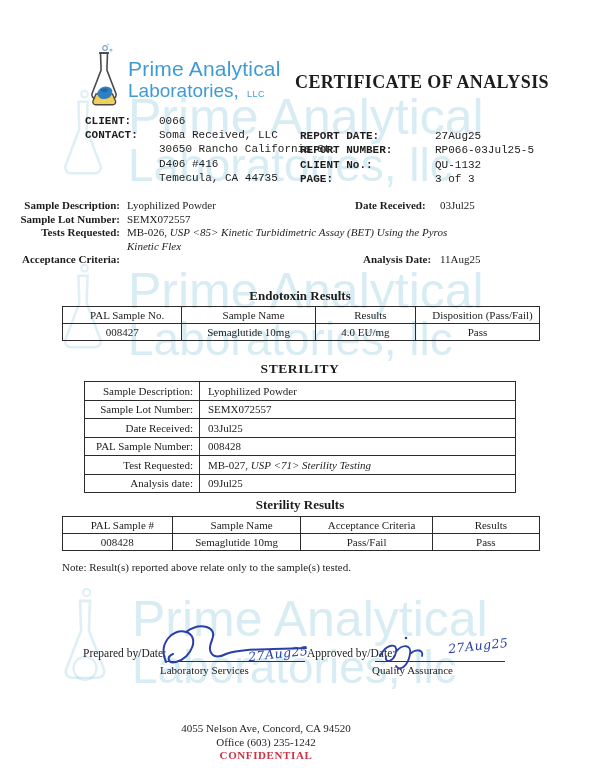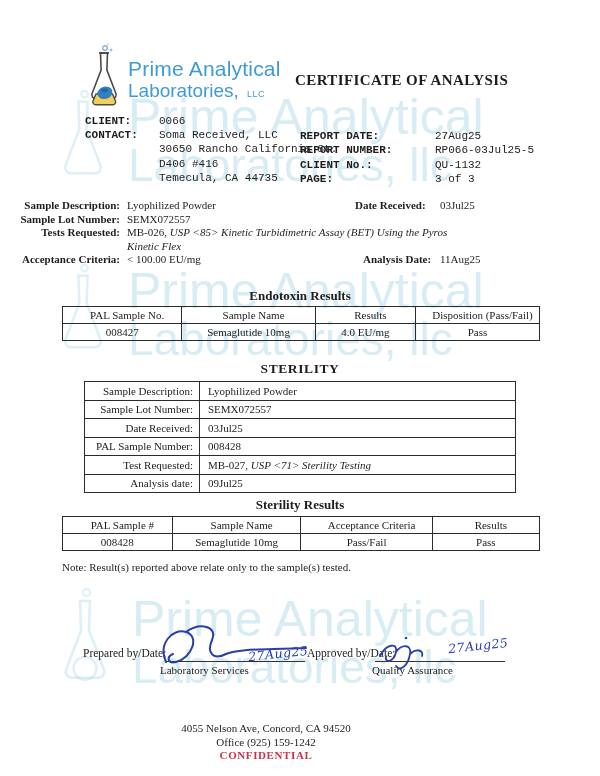--- a/index.html
+++ b/index.html
@@ -12,21 +12,21 @@
   .wm .l1{font-size:50px;white-space:nowrap;}
   .wm .l2{font-size:46px;white-space:nowrap;}
   .wm svg{opacity:.85;}
   
   .logo{position:absolute;top:42px;left:84px;display:flex;align-items:flex-start;gap:4px;z-index:2;}
   .logo-text{font-family:"Liberation Sans",sans-serif;color:#3f9bd5;margin-top:16px;}
   .logo-l1{font-size:21px;line-height:22px;letter-spacing:0.2px;}
   .logo-l2{font-size:19px;line-height:21px;}
   .llc{font-size:9px;letter-spacing:0.5px;margin-left:8px;}
   
-  .coa{position:absolute;top:72px;left:295px;font-size:15px;font-weight:bold;
+  .coa{position:absolute;top:72px;left:295px;font-size:18px;font-weight:bold;
        letter-spacing:0.4px;z-index:2;}
   .client-block{position:absolute;top:114px;left:85px;font-size:11px;line-height:14.2px;
        display:grid;grid-template-columns:74px auto;z-index:2;font-family:Liberation Mono, monospace;}
   .report-block{position:absolute;top:129px;left:300px;font-size:11px;line-height:14.4px;
        display:grid;grid-template-columns:135px auto;z-index:2;font-family:Liberation Mono, monospace;}
   .blabel{font-weight:bold;}
   
   .section{position:absolute;left:0;width:600px;z-index:2;}
   .section-title{text-align:center;font-weight:bold;font-size:13px;}
   .st-caps{letter-spacing:0.6px;}
@@ -153,21 +153,20 @@
       <div class="sid-row">
         <span class="sid-label">Sample Lot Number:</span>
         <span class="sid-value">SEMX072557</span>
       </div>
       <div class="sid-row">
         <span class="sid-label">Tests Requested:</span>
         <span class="sid-value"><span>MB-026, </span><span class="it">USP &lt;85&gt; Kinetic Turbidimetric Assay (BET) Using the Pyros Kinetic Flex</span></span>
       </div>
       <div class="sid-row">
         <span class="sid-label">Acceptance Criteria:</span>
-        <span class="sid-value">&lt; 100.00 EU/mg</span>
         <span class="sid-rlabel r2">Analysis Date:</span>
         <span class="sid-rvalue">11Aug25</span>
       </div>
     </div>
   </div>
 
   <div class="section" style="top:288px;">
     <div class="section-title">Endotoxin Results</div>
     <table class="rtable">
       <colgroup>
@@ -271,17 +270,17 @@
     <svg class="sig-svg" style="left:372px;top:-8px;" width="70" height="42" viewBox="0 0 70 42" fill="none">
       <path d="M8,24 C14,12 26,10 24,20 C22,30 12,32 14,24 M24,20 C30,12 40,12 38,22 C36,34 28,40 24,34 M38,22 C44,16 52,18 50,24" stroke="#2a3fa8" stroke-width="1.8" stroke-linecap="round"></path>
       <circle cx="34" cy="6" r="1.3" fill="#2a3fa8"></circle>
     </svg>
     <span class="hand" style="left:448px;top:-2px;">27Aug25</span>
     <span class="sig-dept" style="left:372px;width:136px;">Quality Assurance</span>
   </div>
 
   <div class="footer">
     <div>4055 Nelson Ave, Concord, CA 94520</div>
-    <div>Office (925) 159-1242</div>
+    <div>Office (603) 235-1242</div>
     <div class="confidential">CONFIDENTIAL</div>
   </div>
 
 </div>
 
 </body></html>

